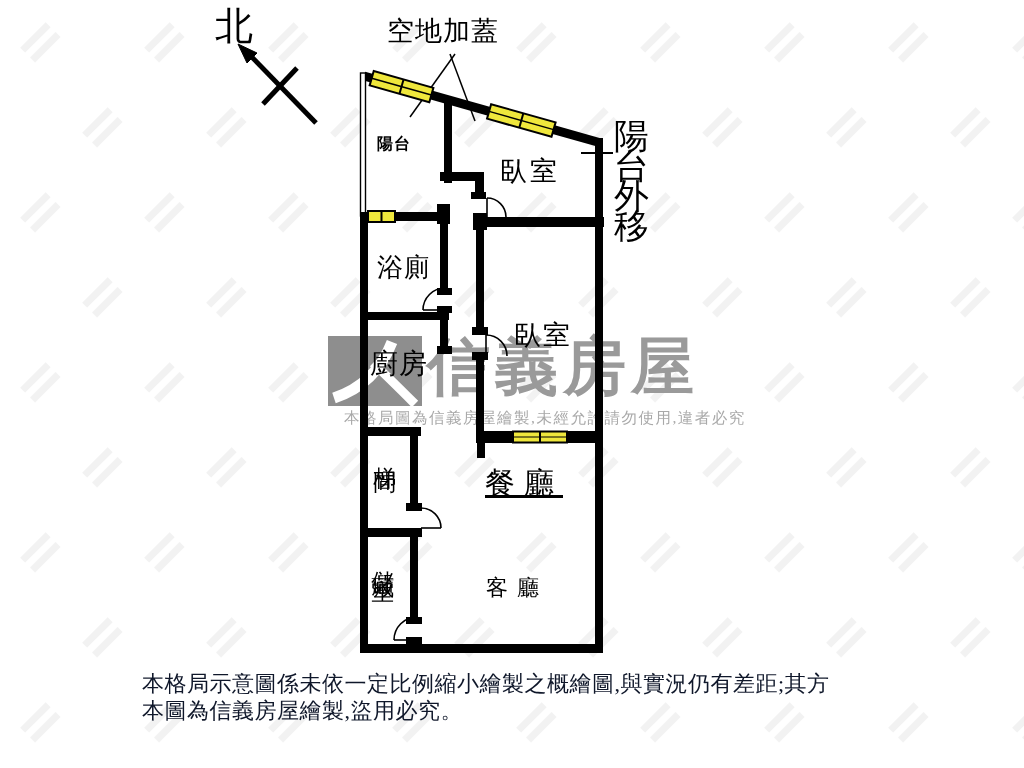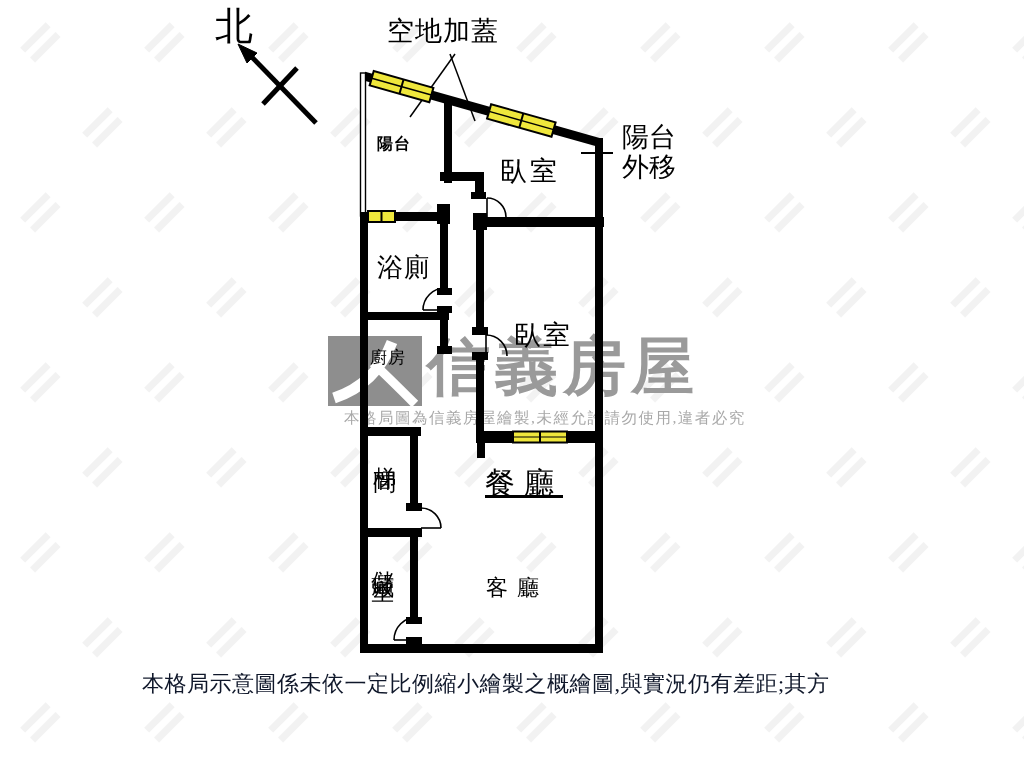--- a/index.html
+++ b/index.html
@@ -16,23 +16,23 @@
   .wm-big{left:427px;top:336px;font-size:63px;font-weight:bold;color:#9a9a9a;
           letter-spacing:5px;white-space:nowrap;line-height:1;}
   .wm-small{left:344px;top:410px;font-size:15.5px;color:#a9a9a9;letter-spacing:1.5px;
             white-space:nowrap;line-height:1;}
   
   .lbl{color:#000;white-space:nowrap;line-height:1.1;}
   .lbl-north{left:215px;top:6px;font-size:38px;}
   .lbl-kongdi{left:387px;top:17px;font-size:27px;letter-spacing:1px;}
   .lbl-yangtai{left:377px;top:135px;font-size:16px;letter-spacing:1px;font-weight:bold;}
   .lbl-bed1{left:500px;top:157px;font-size:27px;letter-spacing:3px;}
-  .lbl-waiyi{left:614px;top:122px;font-size:27px;line-height:30px;width:60px;white-space:normal;margin-left:8px;}
+  .lbl-waiyi{left:614px;top:122px;font-size:35px;line-height:30px;width:60px;white-space:normal;}
   .lbl-bath{left:377px;top:254px;font-size:26px;letter-spacing:1px;font-family:Liberation Serif, serif;}
-  .lbl-kitchen{left:370px;top:349px;font-size:17px;letter-spacing:1px;}
+  .lbl-kitchen{left:370px;top:349px;font-size:28px;letter-spacing:1px;}
   .lbl-bed2{left:514px;top:321px;font-size:27px;letter-spacing:2px;}
   .lbl-stair{left:372px;top:448px;font-size:23px;writing-mode:vertical-rl;letter-spacing:5px;}
   .lbl-storage{left:370px;top:552px;font-size:23px;writing-mode:vertical-rl;letter-spacing:4px;}
   .lbl-dining{left:485px;top:466px;font-size:30px;letter-spacing:9px;text-decoration:underline;}
   .lbl-living{left:486px;top:576px;font-size:22px;letter-spacing:9px;}
   
   .disclaimer{left:142px;top:671px;font-size:22px;line-height:26.5px;color:#0f172a;
               letter-spacing:0.5px;white-space:nowrap;}
 </style>
 </head>
@@ -173,15 +173,16 @@
     <div class="abs lbl lbl-bath">浴廁</div>
     <div class="abs lbl lbl-kitchen">廚房</div>
     <div class="abs lbl lbl-bed2">臥室</div>
     <div class="abs lbl lbl-stair">梯間</div>
     <div class="abs lbl lbl-storage">儲藏室</div>
     <div class="abs lbl lbl-dining">餐廳</div>
     <div class="abs lbl lbl-living">客廳</div>
 
     <div class="abs disclaimer">
       <div>本格局示意圖係未依一定比例縮小繪製之概繪圖,與實況仍有差距;其方</div>
+      <div>本圖為信義房屋繪製,盜用必究。</div>
     </div>
   </div>
 </div>
 
 </body></html>

